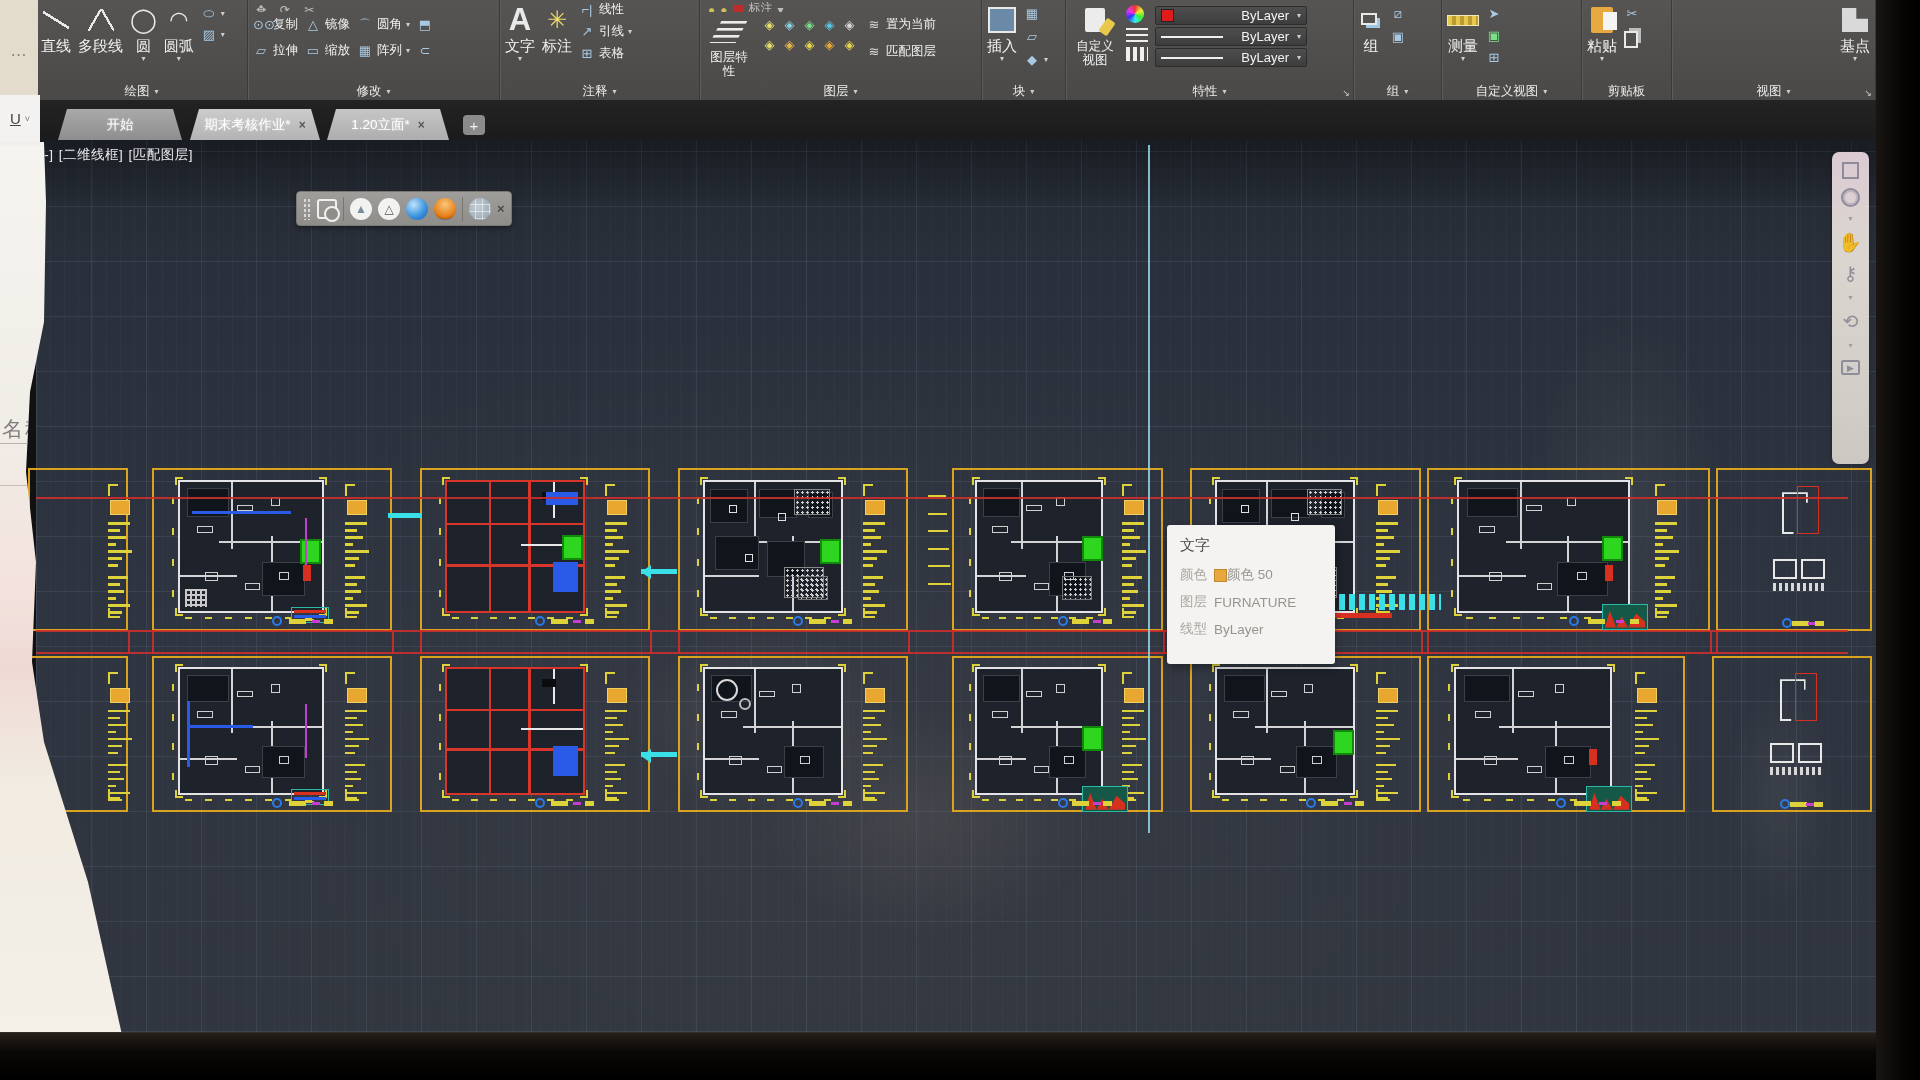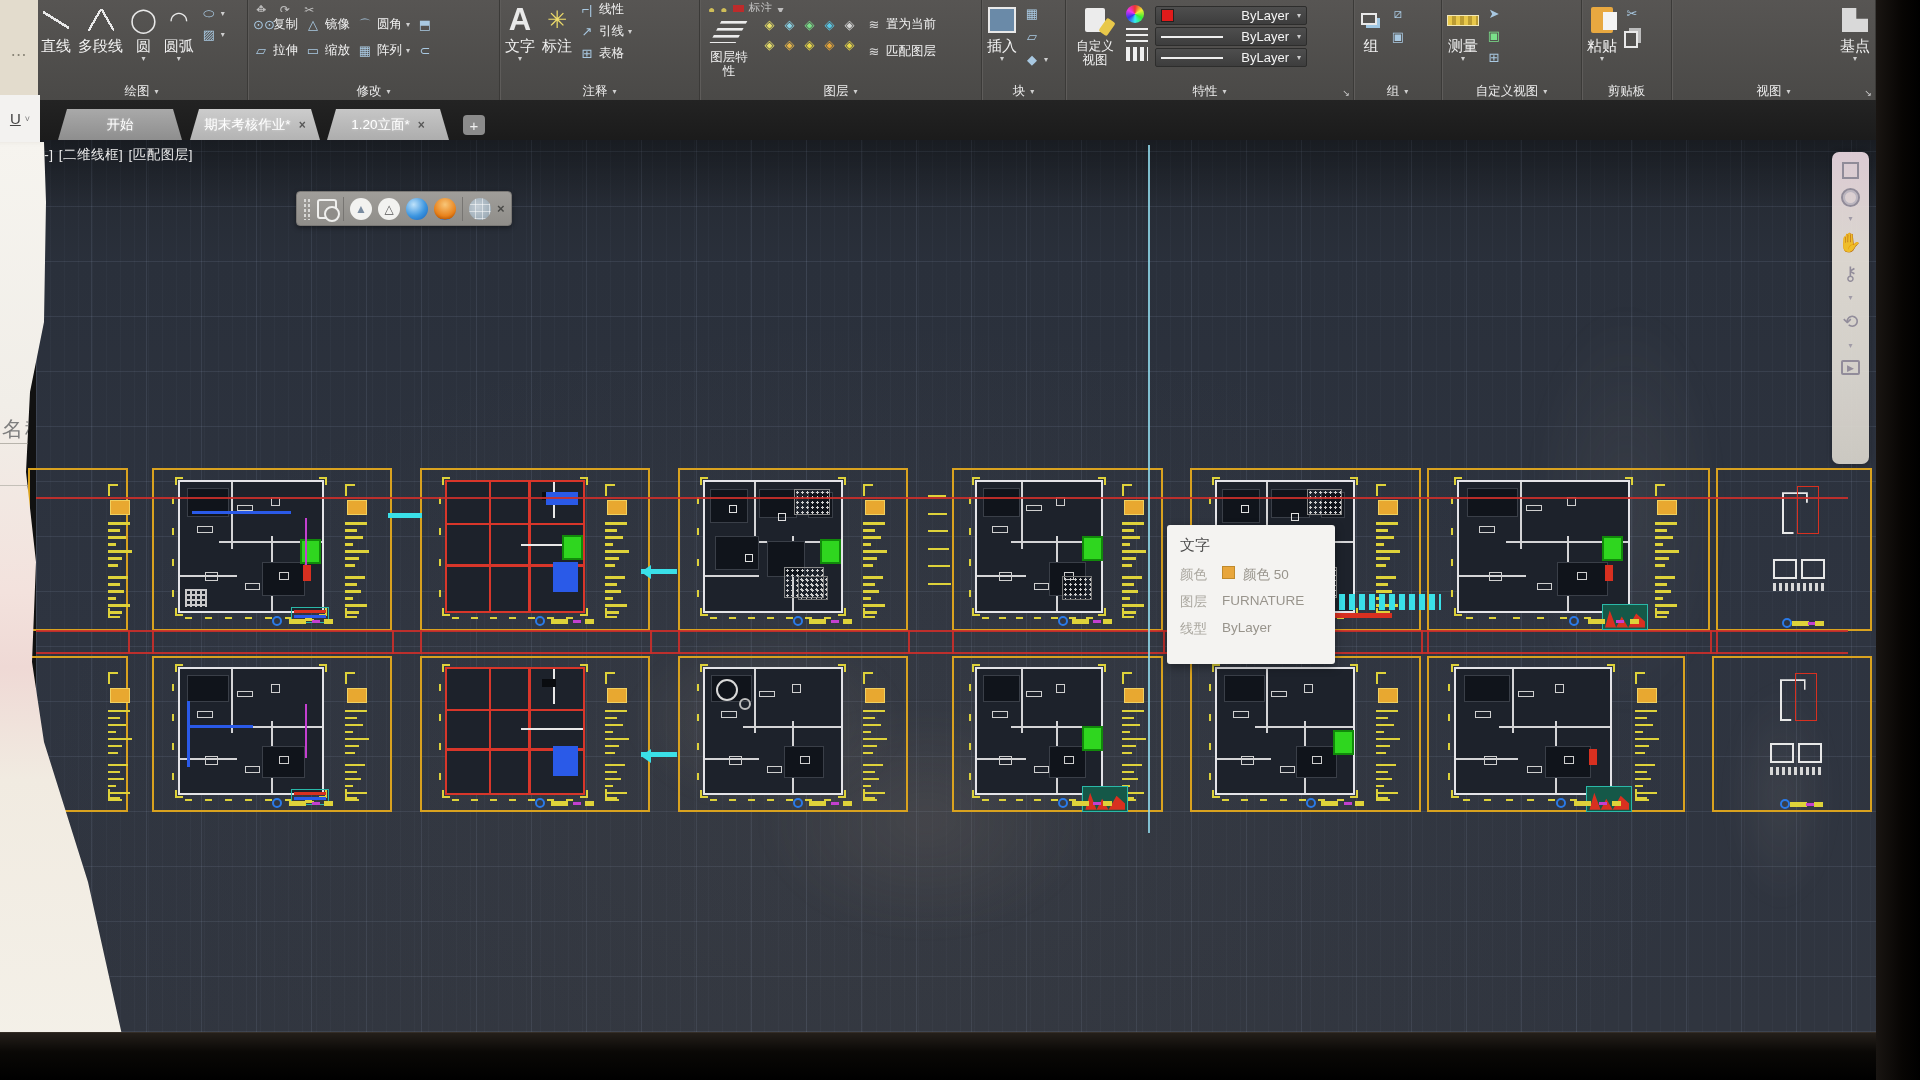--- a/index.html
+++ b/index.html
@@ -120,21 +120,21 @@
     box-shadow:inset 0 0 0 3px transparent, inset 0 0 0 2px #c8c2cc; }
   .nv-sep { font-size:8px; color:#aaa4b0; height:8px; line-height:6px; }
   .nv-play { width:19px; height:15px; border:2px solid #9a94a2; border-radius:2px;
     color:#9a94a2; font-size:9px; display:flex; align-items:center; justify-content:center; }
 
   
   #tooltip { position:absolute; left:1167px; top:525px; width:168px; height:139px; z-index:45;
     background:#f4f3f1; border-radius:3px; box-shadow:0 3px 10px rgba(0,0,0,.38);
     padding:11px 13px; }
   #tooltip .tt-title { font-size:15px; color:#4c4c4c; margin-bottom:11px; }
-  .tt-row { display:flex; gap:8px; margin-bottom:9px; }
+  .tt-row { display:flex; align-items:center; gap:0; margin-bottom:9px; }
   .tt-lab { width:34px; font-size:13.5px; color:#aaa79f; }
   .tt-val { font-size:13.5px; color:#98948c; }
   .tt-sw { width:13px; height:13px; border:1px solid #c08a2c; }
 
   
   #corner { position:absolute; left:0; top:0; width:38px; height:95px; background:#e3dccd; z-index:60;
     color:#8a8578; font-size:16px; text-align:center; line-height:110px; letter-spacing:1px; }
   #uchip { position:absolute; left:0; top:95px; width:40px; height:47px; background:#f3f2f0; z-index:60;
     display:flex; align-items:center; justify-content:center; gap:4px; }
   #uchip .u { font-size:15px; color:#444; text-decoration:underline; }

